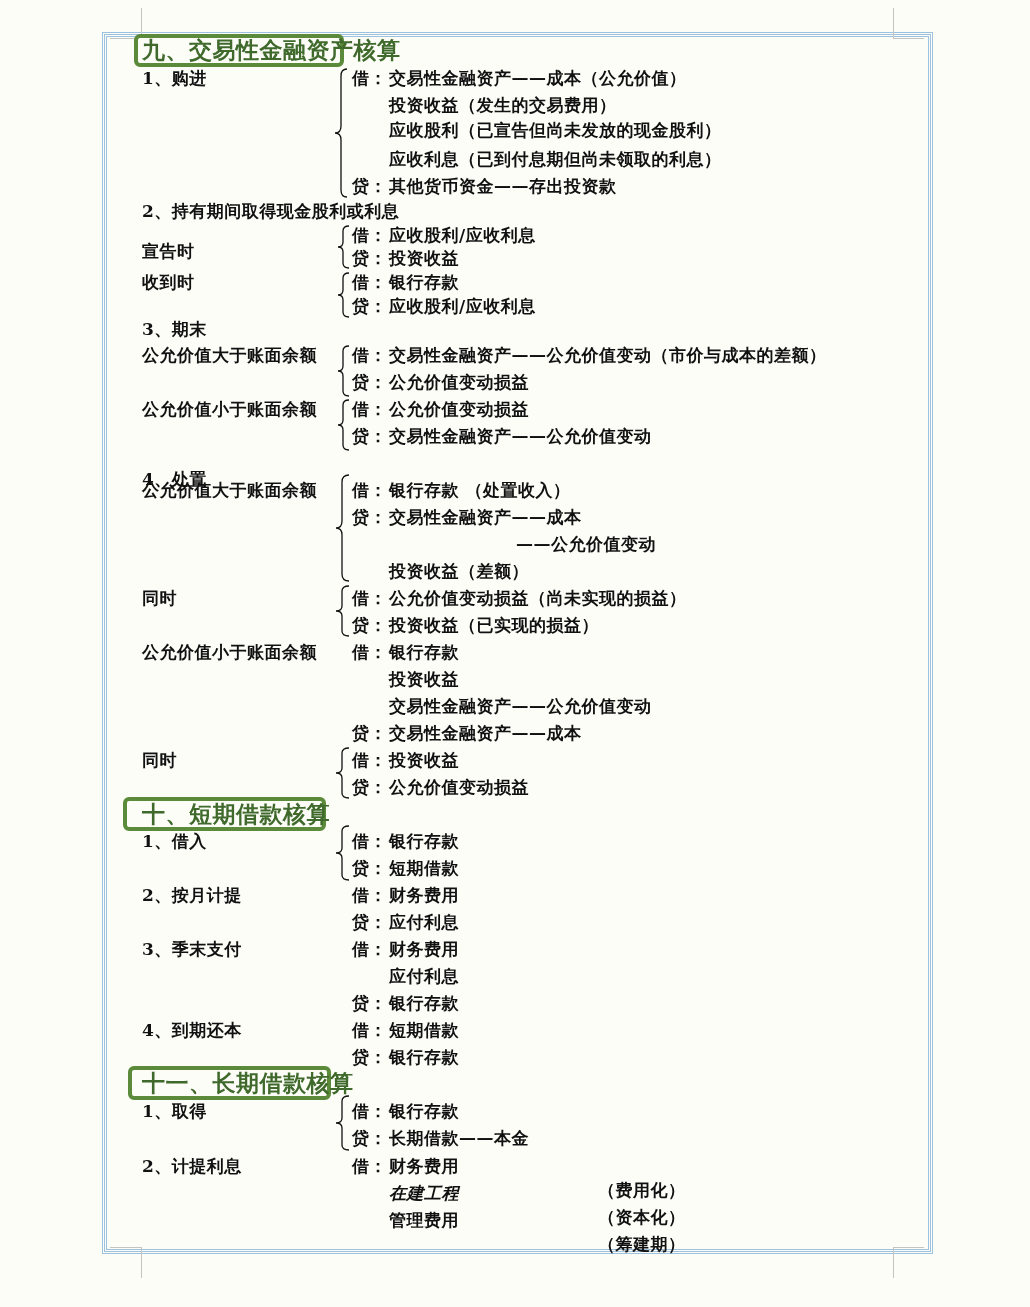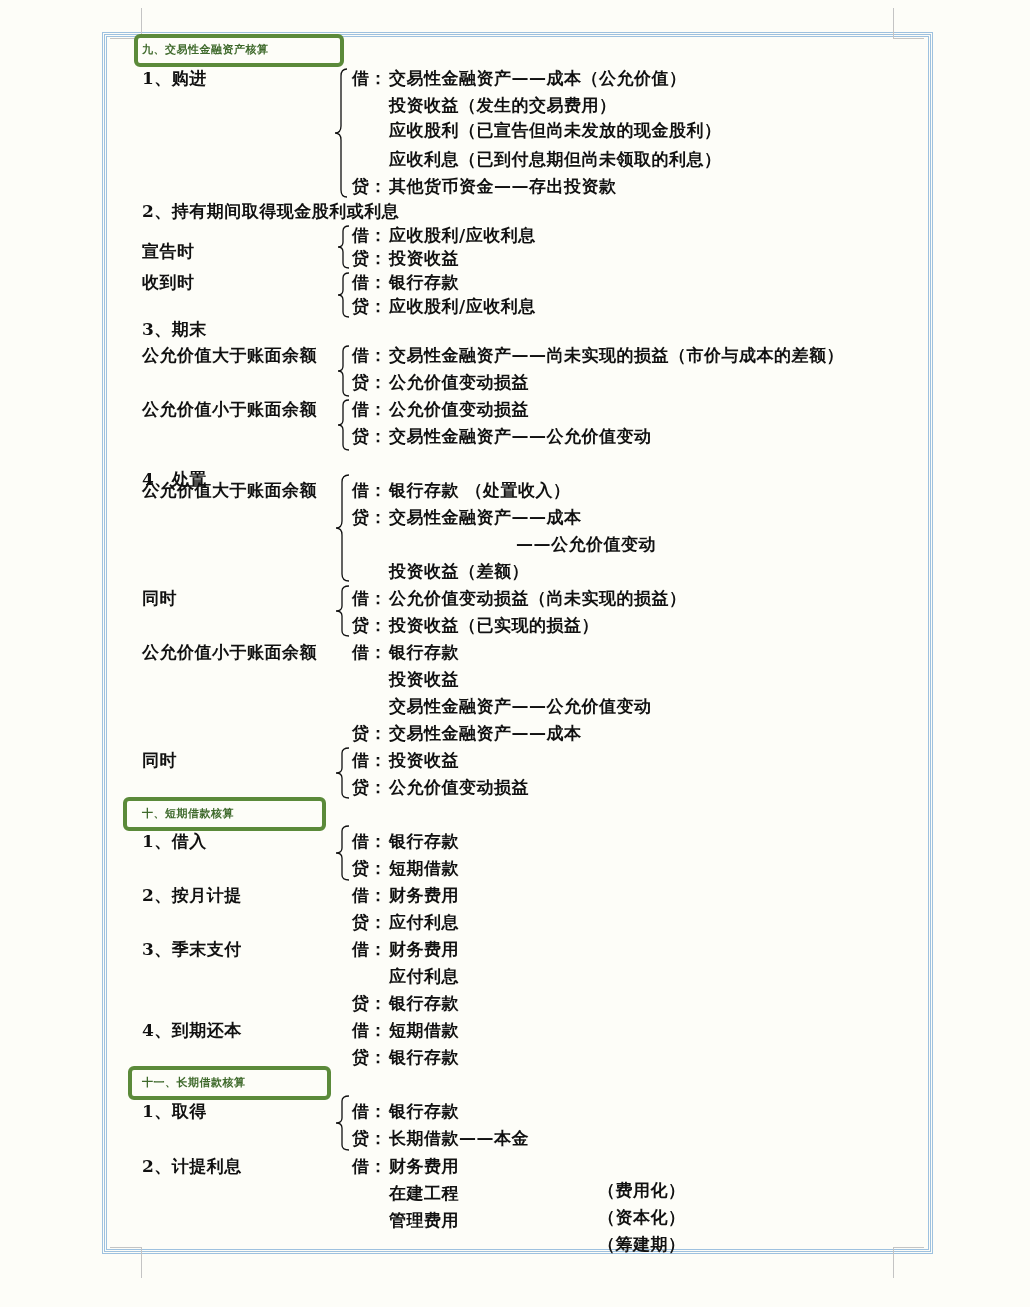--- a/index.html
+++ b/index.html
@@ -13,21 +13,21 @@
   .crop { position: absolute; background: #c4c4c4; }
   .t { position: absolute; font-size: 17px; line-height: 22px; white-space: nowrap; font-weight: bold; letter-spacing: 0.5px; }
   .left { left: 142px; }
   .dc { left: 352px; }
   .ct { left: 389px; }
   .note { left: 598px; margin-top: 24px; }
   .sec-box {
     position: absolute; border: 4px solid #5b8a3a; border-radius: 6px;
     box-sizing: border-box; background: #fdfdf8;
   }
-  .sec-title { position: absolute; font-size: 11px; line-height: 22px; color: #3f6a2c; white-space: nowrap; font-weight: bold; letter-spacing: 0.5px; }
+  .sec-title { position: absolute; font-size: 23px; line-height: 22px; color: #3f6a2c; white-space: nowrap; font-weight: bold; letter-spacing: 0.5px; }
   .brace { position: absolute; }
   .brace svg { display: block; }
 </style>
 </head>
 <body>
 
 <div class="border-line" style="left:102px;top:32px;width:831px;height:1222px;"></div>
 <div class="border-line" style="left:104px;top:34px;width:827px;height:1218px;"></div>
 <div class="border-line" style="left:106px;top:36px;width:823px;height:1214px;"></div>
 
@@ -83,21 +83,21 @@
 
 <div class="t left" style="top:318px;">3、期末</div>
 
 <div class="t left" style="top:344px;">公允价值大于账面余额</div>
 <div class="brace" style="left:336px;top:345px;">
   <svg width="14" height="52" viewBox="0 0 14 52">
       <path d="M13 1 Q7 1 7 6 L7 21 Q7 26 2 26 Q7 26 7 31 L7 46 Q7 51 13 51" fill="none" stroke="#111" stroke-width="1.3"></path>
     </svg>
 </div>
 <div class="t dc" style="top:344px;">借：</div>
-<div class="t ct" style="top:344px;">交易性金融资产——尚未实现的损益（市价与成本的差额）</div>
+<div class="t ct" style="top:344px;">交易性金融资产——公允价值变动（市价与成本的差额）</div>
 <div class="t dc" style="top:371px;">贷：</div>
 <div class="t ct" style="top:371px;">公允价值变动损益</div>
 
 <div class="t left" style="top:398px;">公允价值小于账面余额</div>
 <div class="brace" style="left:336px;top:399px;">
   <svg width="14" height="52" viewBox="0 0 14 52">
       <path d="M13 1 Q7 1 7 6 L7 21 Q7 26 2 26 Q7 26 7 31 L7 46 Q7 51 13 51" fill="none" stroke="#111" stroke-width="1.3"></path>
     </svg>
 </div>
 <div class="t dc" style="top:398px;">借：</div>
@@ -194,16 +194,16 @@
 </div>
 <div class="t dc" style="top:1100px;">借：</div>
 <div class="t ct" style="top:1100px;">银行存款</div>
 <div class="t dc" style="top:1127px;">贷：</div>
 <div class="t ct" style="top:1127px;">长期借款——本金</div>
 
 <div class="t left" style="top:1155px;">2、计提利息</div>
 <div class="t dc" style="top:1155px;">借：</div>
 <div class="t ct" style="top:1155px;">财务费用</div>
 <div class="t note" style="top:1155px;">（费用化）</div>
-<div class="t ct" style="top:1182px;">在建工程</div>
+<div class="t ct" style="top:1182px;font-style:italic;">在建工程</div>
 <div class="t note" style="top:1182px;">（资本化）</div>
 <div class="t ct" style="top:1209px;">管理费用</div>
 <div class="t note" style="top:1209px;">（筹建期）</div>
 
 </body></html>

